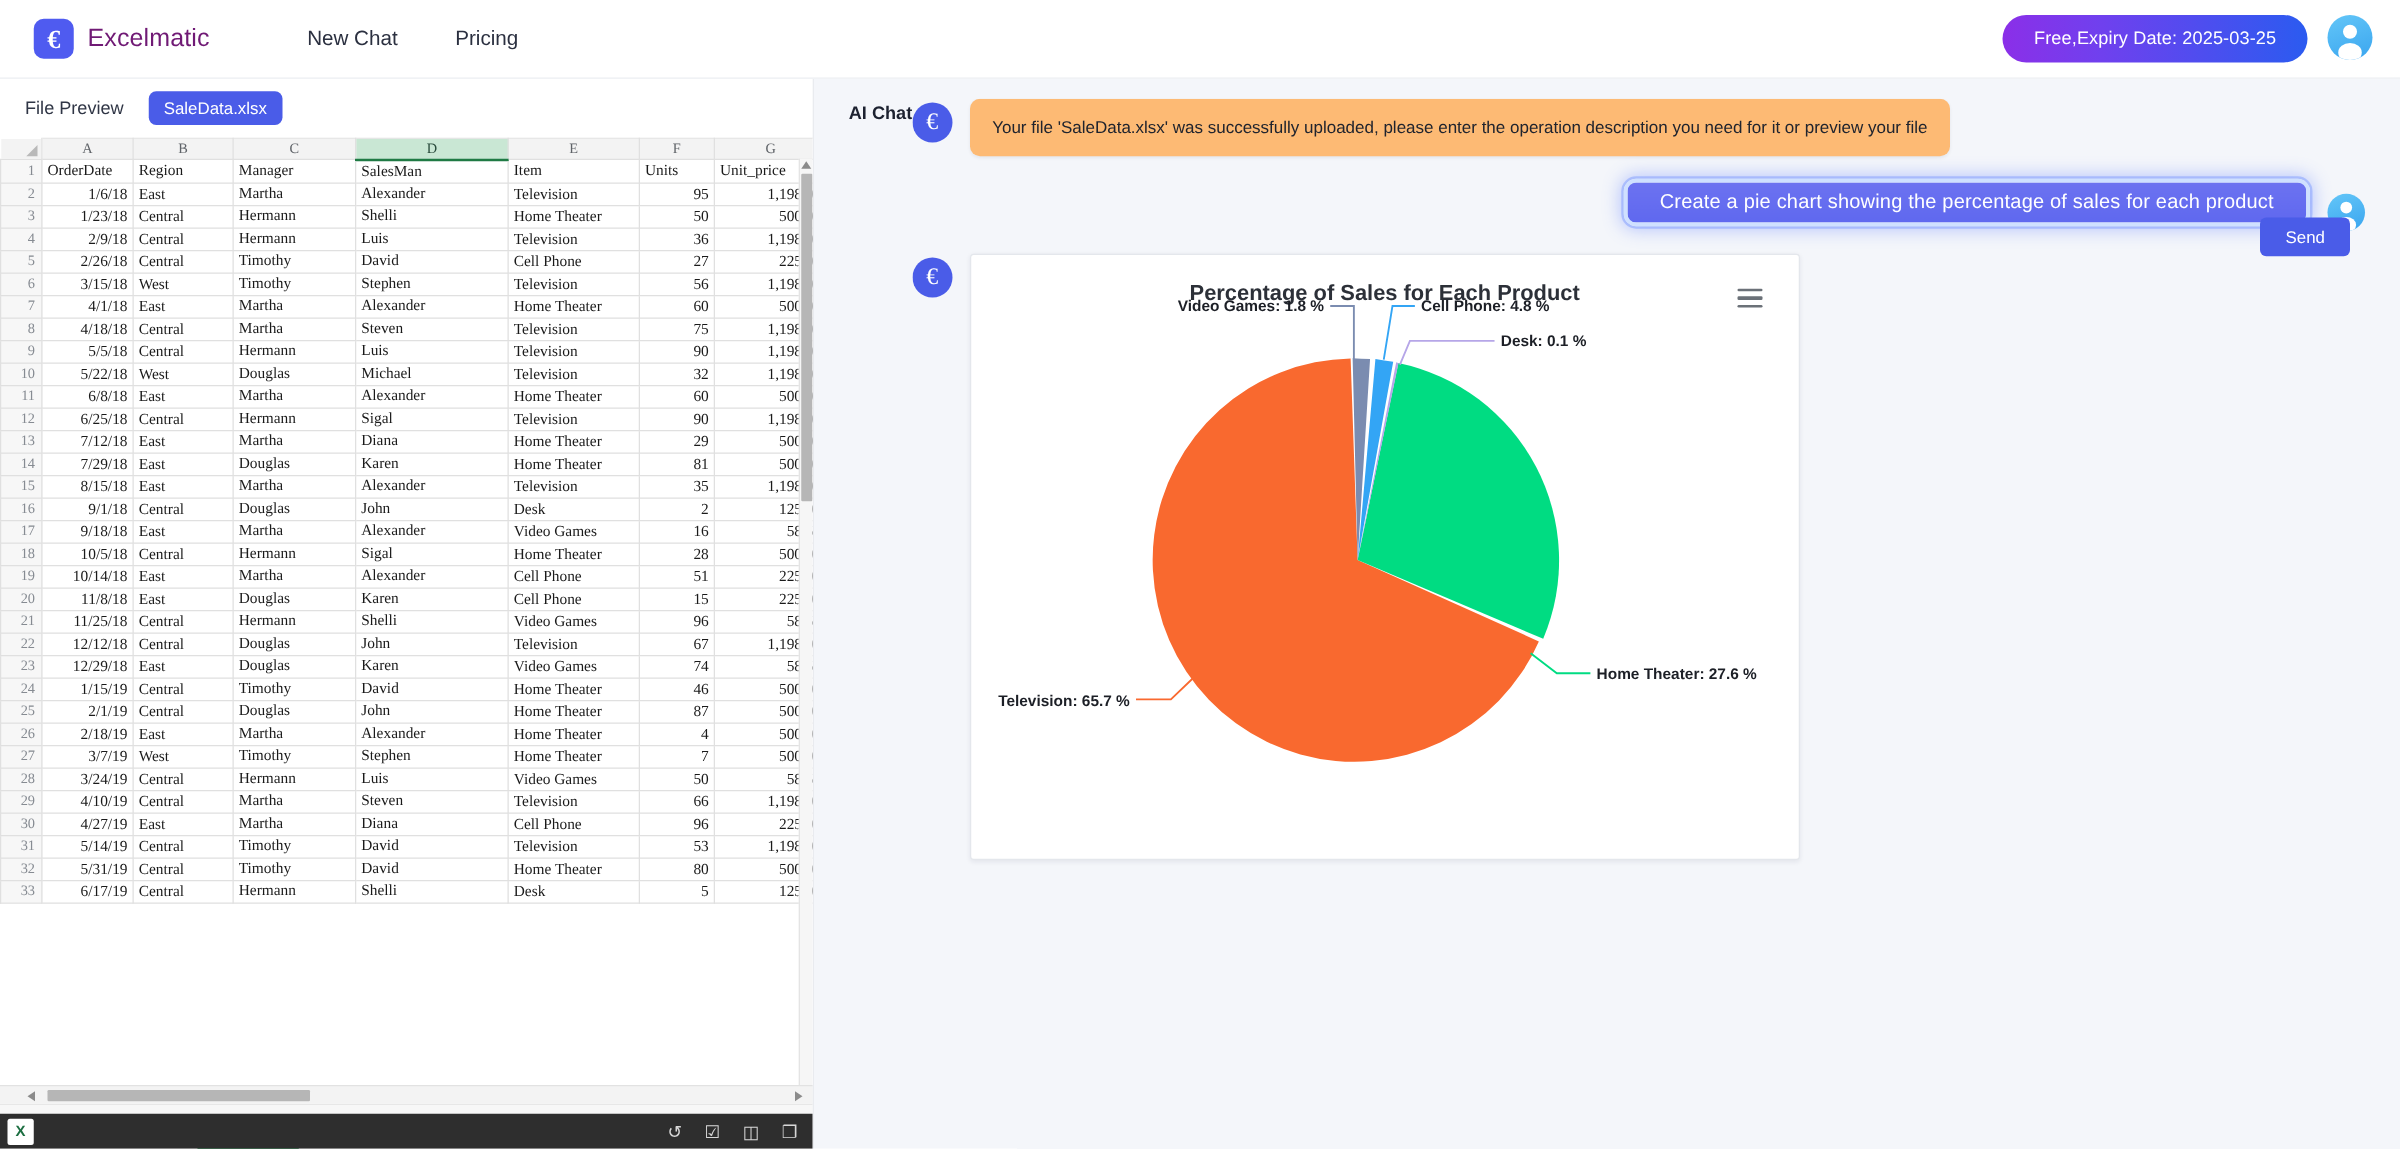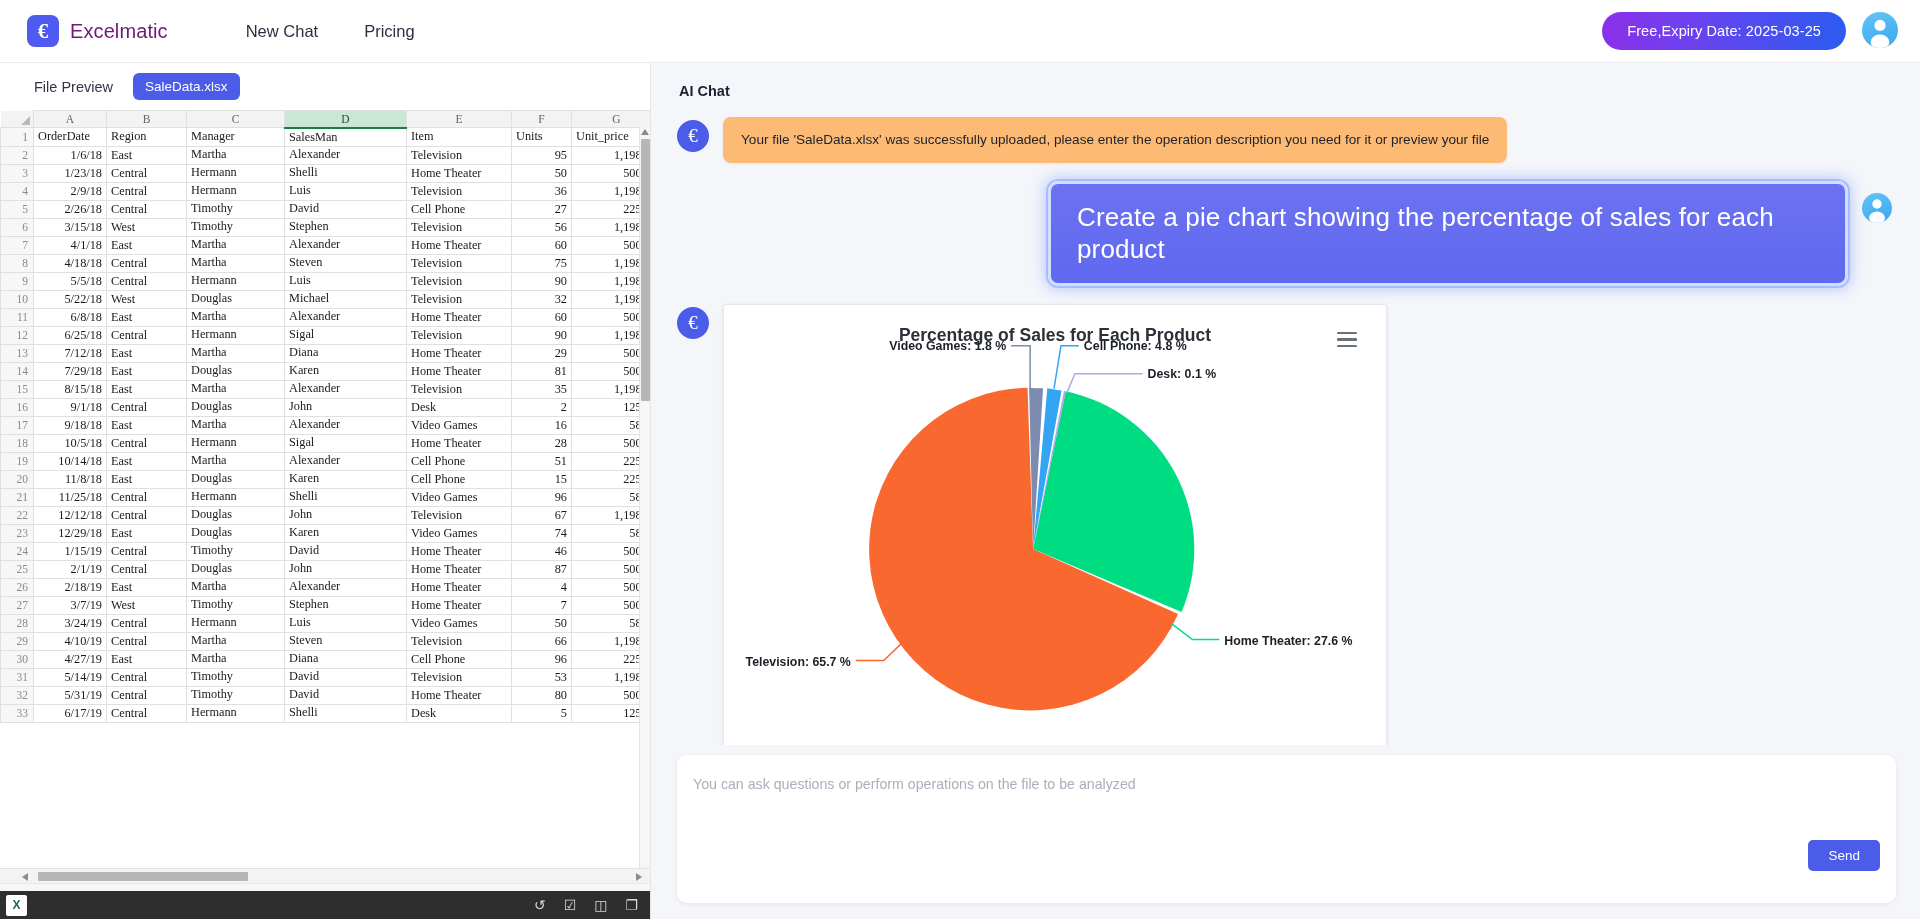--- a/index.html
+++ b/index.html
@@ -45,21 +45,21 @@
   .body-split { flex: 1; display: flex; min-height: 0; }
 
   
   .left-pane {
     width: 651px; min-width: 651px; background: #ffffff;
     display: flex; flex-direction: column; border-right: 1px solid #e2e5ea;
     position: relative;
   }
   .file-tabs {
     height: 47px; min-height: 47px; display: flex; align-items: center;
-    gap: 14px; padding: 0 28px; background: #fff;
+    gap: 14px; padding: 0 14px; background: #fff;
   }
   .file-preview-label { font-size: 14.5px; color: #303646; padding: 4px 6px; cursor: pointer; }
   .file-chip {
     background: #4a5ce8; color: #fff; font-size: 13.5px;
     padding: 6px 12px; border-radius: 6px; cursor: pointer; white-space: nowrap;
   }
 
   .sheet-wrap { flex: 1; position: relative; overflow: hidden; background: #fff; }
   table.grid { border-collapse: collapse; table-layout: fixed; width: 648px; }
   table.grid td, table.grid th { border: 1px solid #e0e0e0; font-weight: 400; }
@@ -150,21 +150,21 @@
     width: 21px; height: 21px; background: #fff; border-radius: 2px;
     display: flex; align-items: center; justify-content: center;
     font-size: 12px; font-weight: 700; color: #1d6f42;
     font-family: "Liberation Sans", sans-serif; cursor: pointer;
   }
   .status-right { margin-left: auto; display: flex; align-items: center; gap: 18px; }
   .status-right span { color: #d7d7d7; font-size: 14px; line-height: 1; cursor: pointer; }
 
   
   .right-pane {
-    flex: 1; background: #f4f6fa; display: flex; flex-direction: column;
+    flex: 1; background: #f4f6fa; display: flex; flex-direction: row;
     padding: 16px 24px 16px 26px; min-width: 0;
   }
   .chat-title { font-size: 14.5px; font-weight: 700; color: #1d2230; margin: 4px 0 18px 2px; }
   .chat-scroll { flex: 1; min-height: 0; overflow: hidden; padding-right: 4px; }
 
   .msg-row { display: flex; align-items: flex-start; gap: 14px; margin-bottom: 18px; }
   .msg-row.user { justify-content: flex-end; }
   .ai-avatar {
     width: 32px; height: 32px; border-radius: 50%; background: #4a5ce8;
     color: #fff; display: flex; align-items: center; justify-content: center;
@@ -176,22 +176,22 @@
     display: flex; align-items: flex-end; justify-content: center; overflow: hidden;
   }
   .user-avatar svg { width: 30px; height: 30px; display: block; }
 
   .bubble-ai {
     background: #fdba74; border-radius: 8px; padding: 13px 18px;
     font-size: 13.6px; color: #20242e; line-height: 1.45;
     box-shadow: 0 1px 3px rgba(20,30,60,.07); max-width: 980px;
   }
   .bubble-user {
-    border-radius: 10px; padding: 17px 26px; color: #fff;
-    font-size: 26px; letter-spacing: .15px; line-height: 1.25;
+    border-radius: 10px; padding: 6px 26px; color: #fff;
+    font-size: 16px; letter-spacing: .15px; line-height: 1.25;
     background: linear-gradient(180deg, #6c72f0 0%, #5f68ef 100%);
     border: 3px solid #cfe0ff;
     box-shadow: 0 0 0 2px rgba(120,150,255,.45), 0 0 14px 3px rgba(110,140,255,.45);
     max-width: 800px;
   }
 
   
   .chart-card {
     background: #fff; border: 1px solid #e4e7ec; border-radius: 3px;
     width: 664px; height: 485px; position: relative;

